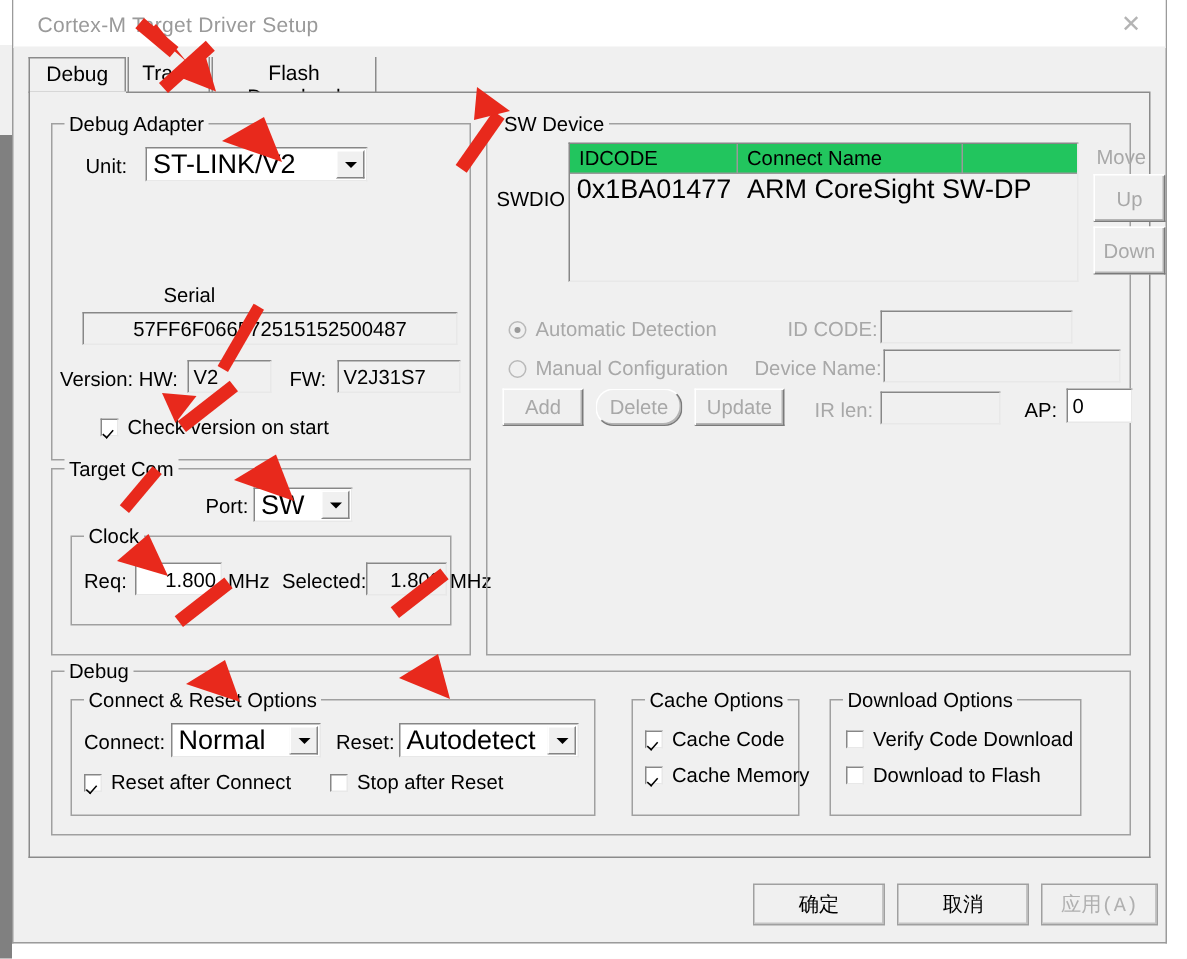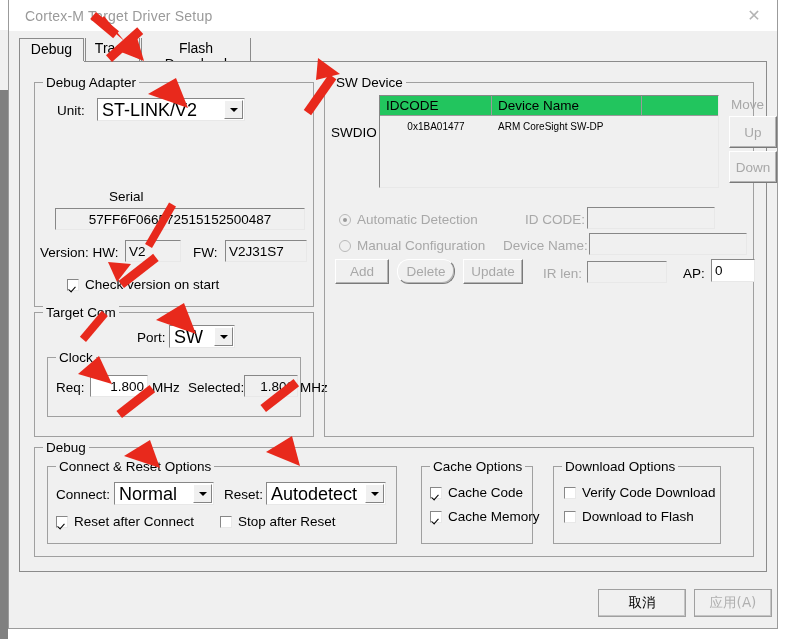--- a/index.html
+++ b/index.html
@@ -71,21 +71,21 @@
   .rd .dot{width:12px;height:12px;box-sizing:border-box;border-radius:50%;background:#f0f0f0;
            border:1px solid #b9b9b9;margin-right:6px;position:relative;flex:0 0 auto;}
   .rd .dot.sel:after{content:"";position:absolute;left:3px;top:3px;width:4px;height:4px;border-radius:50%;background:#9a9a9a;}
 
   
   .tbl{position:absolute;box-sizing:border-box;background:#f0f0f0;border:1px solid;
        border-color:#878787 #e8e8e8 #e8e8e8 #878787;}
   .tbl .hdr{position:absolute;left:0;right:0;top:0;height:20px;display:flex;}
   .tbl .hdr .th{height:20px;box-sizing:border-box;background:#22c55e;border-right:1px solid #9a9a9a;border-bottom:1px solid #9a9a9a;
        font-size:13.5px;color:#000;display:flex;align-items:center;padding-left:6px;}
-  .tbl .row{position:absolute;left:0;right:0;top:20px;height:20px;display:flex;align-items:center;font-size:10px;color:#000;}
+  .tbl .row{position:absolute;left:0;right:0;top:20px;height:20px;display:flex;align-items:center;font-size:18px;color:#000;}
   .tbl .row .c1{width:112px;text-align:center;}
   .tbl .row .c2{padding-left:6px;}
 
   
   .footer-btn{position:absolute;box-sizing:border-box;background:#f0f0f0;border:1px solid #a0a0a0;
        font-size:13.5px;color:#000;display:flex;align-items:center;justify-content:center;
        font-family:"DejaVu Sans","Liberation Sans",sans-serif;box-shadow:inset -1px -1px 0 #c4c4c4;}
   .footer-btn.dis{color:#b0b0b0;}
 
   .arrow{position:absolute;pointer-events:none;}
@@ -166,21 +166,21 @@
       </div>
 
       <div class="grp" style="left:304px;top:20px;width:430px;height:355px;padding-left:13px;">
         <div class="lgd">SW Device</div>
 
         <div class="lbl" style="left:6px;top:42px;">SWDIO</div>
 
         <div class="tbl" style="left:54px;top:12px;width:340px;height:93px;">
           <div class="hdr">
             <div class="th" style="width:112px;">IDCODE</div>
-            <div class="th" style="width:150px;">Device Name</div>
+            <div class="th" style="width:150px;">Connect Name</div>
             <div class="th" style="flex:1;border-right:none;"></div>
           </div>
           <div class="row">
             <div class="c1">0x1BA01477</div>
             <div class="c2">ARM CoreSight SW-DP</div>
           </div>
         </div>
 
         <div class="lbl dis" style="left:406px;top:14px;">Move</div>
         <div class="btn dis" style="left:404px;top:33px;width:48px;height:32px;">Up</div>
@@ -264,22 +264,23 @@
           </div>
           <div class="cb" style="left:10px;top:42px;">
             <span class="box"></span>
             <span>Download to Flash</span>
           </div>
         </div>
       </div>
 
     </div>
 
+    <div class="footer-btn" style="left:493px;top:589px;width:88px;height:28px;">确定</div>
     <div class="footer-btn" style="left:589px;top:589px;width:88px;height:28px;">取消</div>
-    <div class="footer-btn dis" style="left:685px;top:589px;width:78px;height:28px;">应用(A)</div>
+    <div class="footer-btn dis" style="left:685px;top:589px;width:78px;height:28px;font-family:Liberation Mono, monospace;">应用(A)</div>
 
   </div>
 
   <svg class="arrow" style="left:0;top:0;" width="791" height="639" viewBox="0 0 791 639">
     <g fill="#e8291c">
 
       <g>
         <path d="M100,20 L130,46 L124,52 L142,60 L136,42 L130,48 L104,16 Z"></path>
         <polygon points="144,61 116,50 136,34"></polygon>
         <rect x="96" y="12" width="30" height="9" transform="rotate(40 96 12)"></rect>

